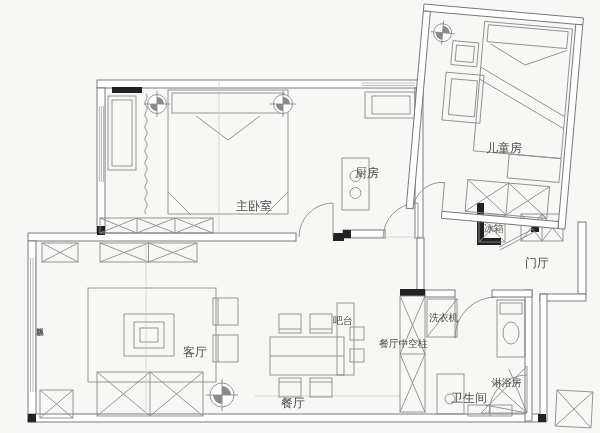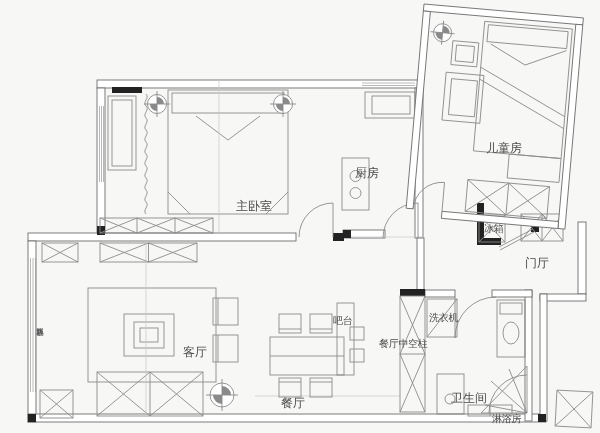--- a/index.html
+++ b/index.html
@@ -248,14 +248,14 @@
   <div class="lbl" style="left:355px;top:167px;">厨房</div>
   <div class="lbl" style="left:525px;top:257px;">门厅</div>
   <div class="lbl" style="left:183px;top:298px;margin-top:48px;">客厅</div>
   <div class="lbl" style="left:281px;top:397px;">餐厅</div>
   <div class="lbl" style="left:451px;top:356px;margin-top:36px;">卫生间</div>
   <div class="lbl v" style="left:36px;top:322px;">飘台板</div>
   <div class="lbl sm" style="left:333px;top:317px;font-family:Liberation Mono, monospace;">吧台</div>
   <div class="lbl sm" style="left:379px;top:339px;">餐厅中空柱</div>
   <div class="lbl sm" style="left:484px;top:224px;">冰箱</div>
   <div class="lbl sm" style="left:429px;top:313px;">洗衣机</div>
-  <div class="lbl sm" style="left:492px;top:378px;margin-top:36px;">淋浴房</div>
+  <div class="lbl sm" style="left:492px;top:378px;">淋浴房</div>
 </div>
 
 </body></html>

